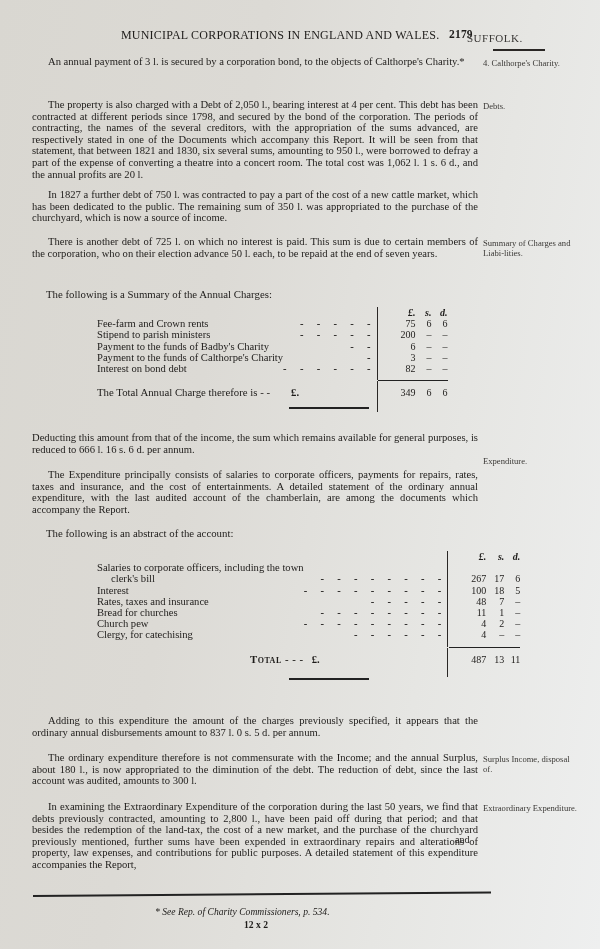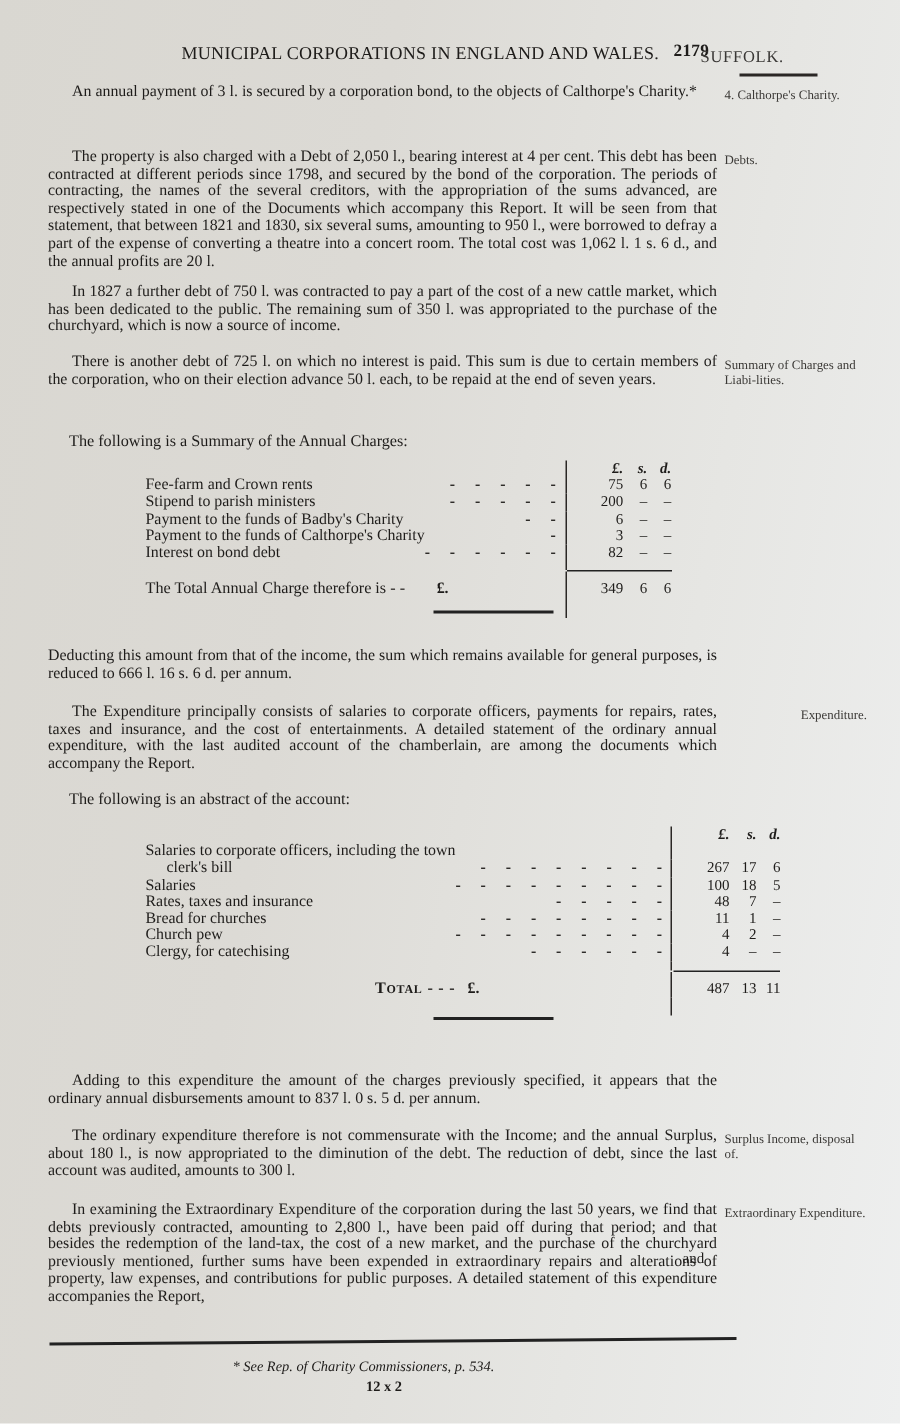--- a/index.html
+++ b/index.html
@@ -139,21 +139,21 @@
           <td></td>
           <td></td>
         </tr>
   </tbody>
     </table>
   <div class="abs rule" style="left:289px; top:407px; width:80px; height:2px;"></div>
 
   <div class="abs para" style="top:432px; text-indent:0;">Deducting this amount from that of the income, the sum which remains available for general purposes, is reduced to 666 l. 16 s. 6 d. per annum.</div>
 
   <div class="abs para" style="top:469px;">The Expenditure principally consists of salaries to corporate officers, payments for repairs, rates, taxes and insurance, and the cost of entertainments. A detailed statement of the ordinary annual expenditure, with the last audited account of the chamberlain, are among the documents which accompany the Report.</div>
-  <div class="abs margin-note" style="top:471px;text-align:right;">Expenditure.</div>
+  <div class="abs margin-note" style="top:456px;">Expenditure.</div>
 
   <div class="abs lead" style="top:527px;">The following is an abstract of the account:</div>
 
   <table class="acct" style="left:97px; top:551px;">
     <tbody>
         <tr>
       <td></td>
           <td></td>
       <td class="num colhead" style="width:38px;">£.</td>
       <td class="numc colhead" style="width:18px;">s.</td>
@@ -169,21 +169,21 @@
           <td class="numc"></td>
         </tr>
         <tr>
           <td class="label" style="padding-left: 14px;">clerk's bill</td>
           <td class="dots" style="white-space: pre; font-weight: bold; padding-right: 6px; text-align: right;">-     -     -     -     -     -     -     -</td>
           <td class="num">267</td>
           <td class="numc">17</td>
           <td class="numc">6</td>
         </tr>
         <tr>
-          <td class="label">Salaries</td>
+          <td class="label">Interest</td>
           <td class="dots" style="white-space: pre; font-weight: bold; padding-right: 6px; text-align: right;">-     -     -     -     -     -     -     -     -</td>
           <td class="num">100</td>
           <td class="numc">18</td>
           <td class="numc">5</td>
         </tr>
         <tr>
           <td class="label">Rates, taxes and insurance</td>
           <td class="dots" style="white-space: pre; font-weight: bold; padding-right: 6px; text-align: right;">-     -     -     -     -</td>
           <td class="num">48</td>
           <td class="numc">7</td>

